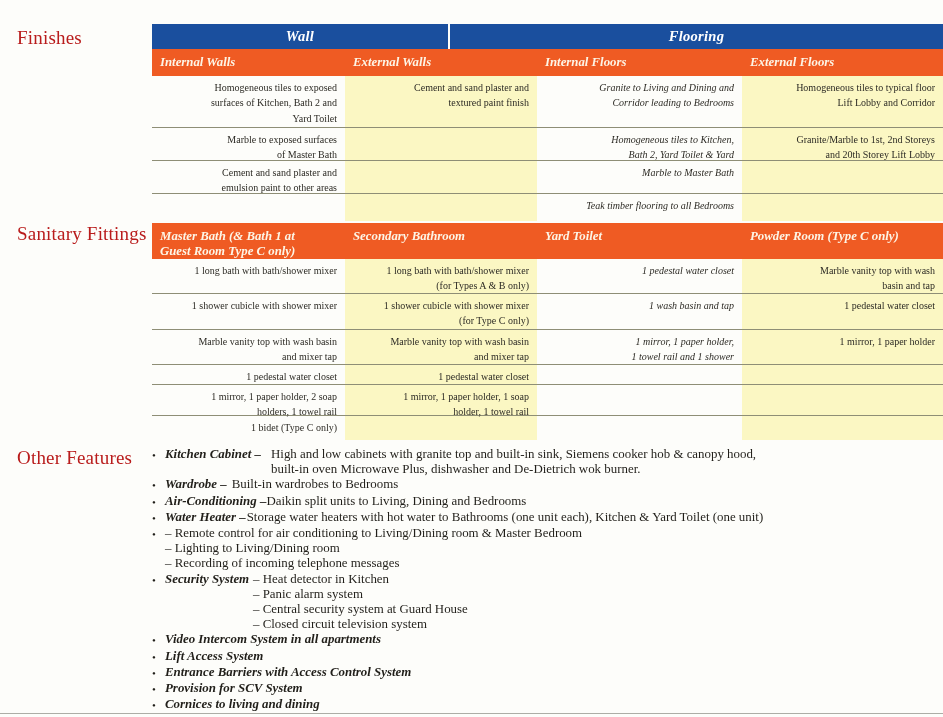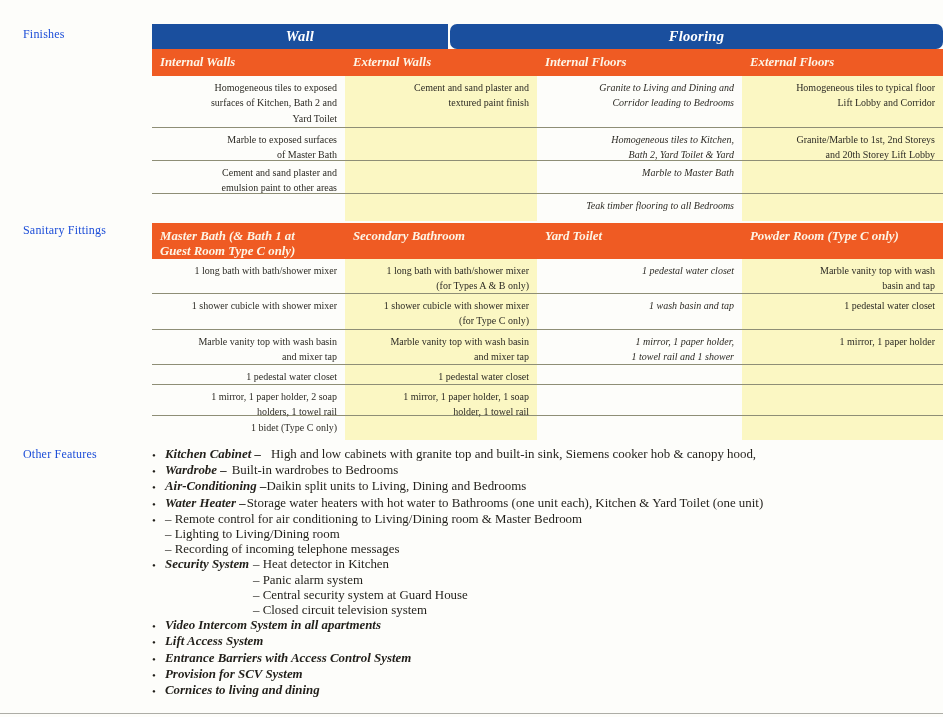--- a/index.html
+++ b/index.html
@@ -11,38 +11,38 @@
     color:#2d2b25;
     overflow:hidden;
   }
   :root {
     --blue:#1a4f9e;
     --orange:#ef5b23;
     --cream:#fbf7c3;
     --divider:#8e8e76;
   }
   .side-label {
-    position:absolute; left:23px;
-    font-size:12px; color:#1d4ed8; letter-spacing:.2px;
+    position:absolute; left:17px;
+    font-size:19px; color:#b91c1c; letter-spacing:.2px;
   }
   #label-finishes { top:27px; }
   #label-sanitary { top:223px; }
   #label-features { top:447px; }
 
   .tables { position:absolute; left:152px; top:24px; width:791px; }
 
   .group-row { display:flex; height:25px; }
   .group-cell {
     background:var(--blue); color:#ffffff;
     font-style:italic; font-weight:bold; font-size:14.5px;
     display:flex; align-items:center; justify-content:center;
     letter-spacing:.3px;
   }
   .group-cell.wall { width:296px; margin-right:2px; }
-  .group-cell.flooring { flex:1;border-radius:7px; }
+  .group-cell.flooring { flex:1; }
 
   .colhdr-row { display:flex; background:var(--orange); }
   .finishes .colhdr-row { height:27px; }
   .sanitary .colhdr-row { height:36px; }
   .colhdr {
     color:#fdf5e6; font-style:italic; font-weight:bold; font-size:12.8px;
     line-height:14.5px; padding:6px 6px 0 8px; white-space:pre-line;
   }
   .c1 { width:193px; } .c2 { width:192px; } .c3 { width:205px;font-style:italic; } .c4 { width:201px; }
 
@@ -199,20 +199,21 @@
   </div>
 
 </div>
 
 <div class="features" id="features-list">
     <div class="feat-item">
       <span class="bullet">•</span>
       <span class="feat-label">Kitchen Cabinet –</span>
       <div class="feat-content" style="margin-left: 10px;">
         <div class="feat-line">High and low cabinets with granite top and built-in sink, Siemens cooker hob &amp; canopy hood,</div>
+        <div class="feat-line">built-in oven Microwave Plus, dishwasher and De-Dietrich wok burner.</div>
       </div>
     </div>
     <div class="feat-item">
       <span class="bullet">•</span>
       <span class="feat-label">Wardrobe –</span>
       <div class="feat-content" style="margin-left: 5px;">
         <div class="feat-line">Built-in wardrobes to Bedrooms</div>
       </div>
     </div>
     <div class="feat-item">

